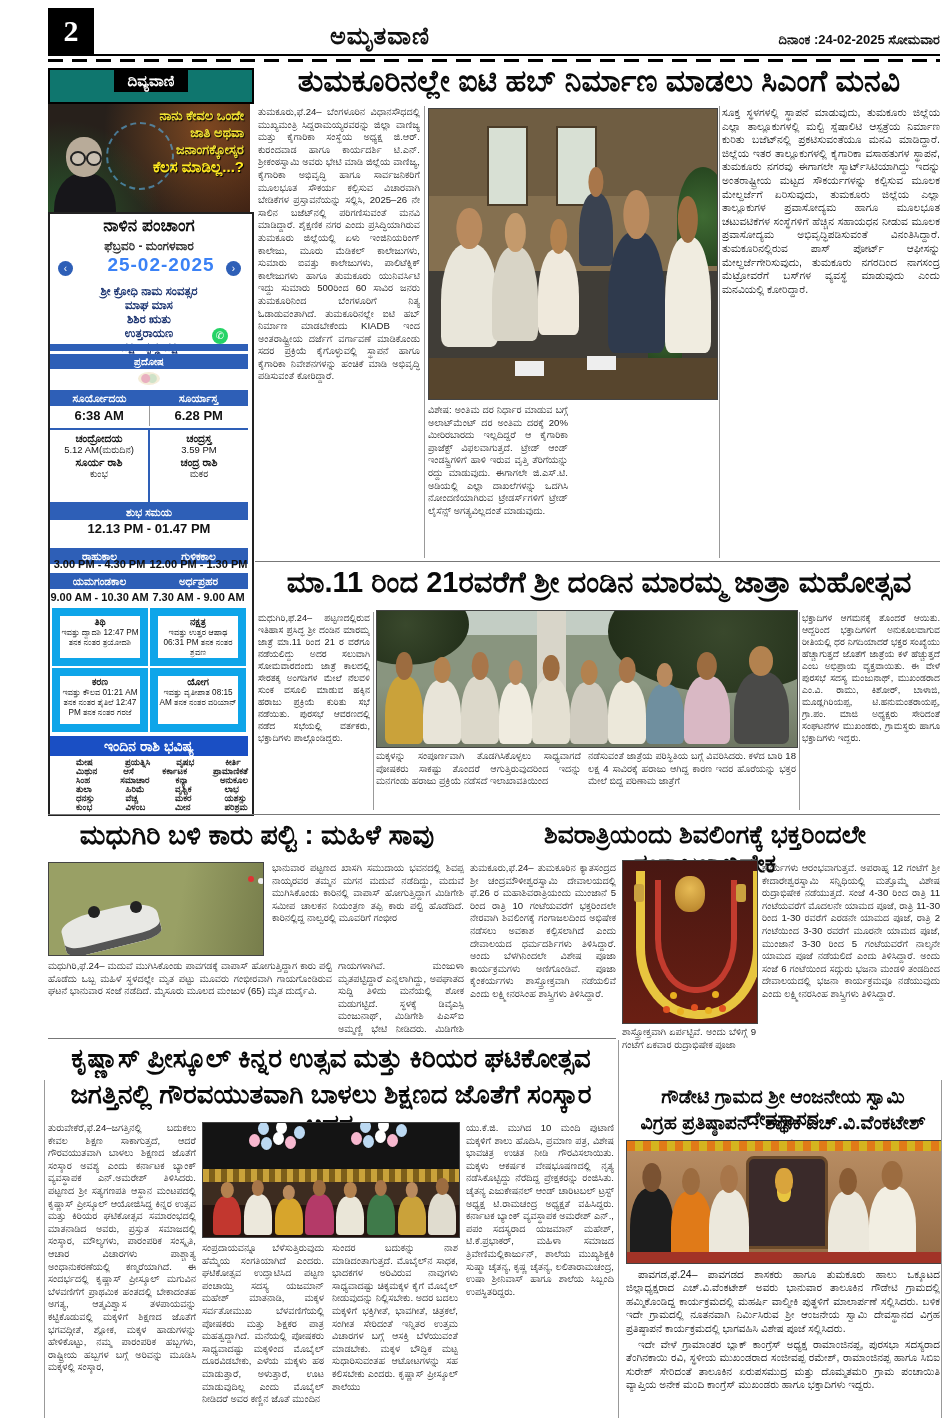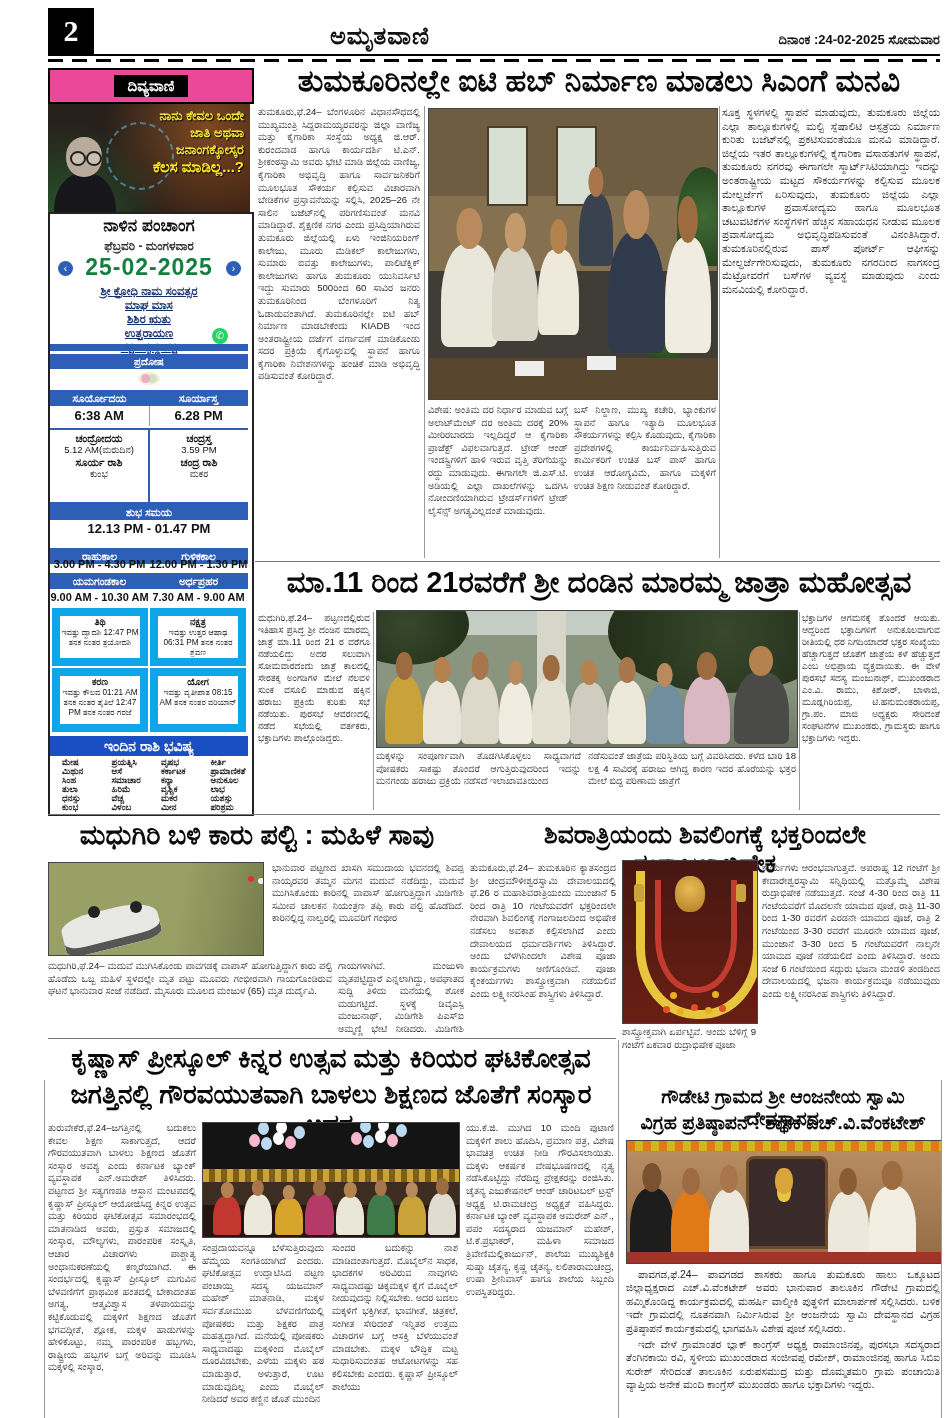--- a/index.html
+++ b/index.html
@@ -11,45 +11,45 @@
            font:bold 30px "Liberation Serif",serif;display:flex;align-items:center;justify-content:center;}
   .masthead{left:0;top:22px;width:760px;text-align:center;font-size:24px;font-weight:bold;letter-spacing:1px;}
   .dateline{left:660px;top:32px;width:280px;text-align:right;font-size:13px;font-weight:bold;}
   .hdr-line{left:48px;top:54px;width:892px;height:2px;background:#000;}
   .hdr-dash{left:48px;top:59px;width:892px;height:3px;
             background:repeating-linear-gradient(90deg,#000 0 15px,transparent 15px 24px);}
   
   .vrule{width:1px;background:#999;}
   .hrule{height:1px;background:#777;}
   
-  .brandbox{left:48px;top:68px;width:202px;height:32px;border:2px solid #000;background:#ec4899;
-            display:flex;align-items:center;justify-content:center;}
+  .brandbox{left:48px;top:68px;width:202px;height:32px;border:2px solid #000;background:#0f766e;
+            display:flex;align-items:flex-start;justify-content:center;}
   .brandlabel{background:#000;color:#fff;font-size:15px;font-weight:bold;padding:2px 14px;}
   .ad{left:48px;top:104px;width:202px;height:121px;background:
       radial-gradient(circle at 78% 20%,rgba(230,120,40,.45),transparent 55%),
       radial-gradient(circle at 8% 95%,rgba(40,140,60,.5),transparent 45%),
       linear-gradient(120deg,#27201b 55%,#3c2013);overflow:hidden;}
   .chakra{left:58px;top:18px;width:64px;height:64px;border:2px dashed #58a8d8;border-radius:50%;opacity:.65;}
   .amb{left:0;bottom:0;width:74px;height:92px;}
   .amb-suit{left:6px;bottom:0;width:62px;height:52px;background:#17161a;border-radius:45% 45% 0 0/70% 70% 0 0;}
   .amb-face{left:18px;top:4px;width:36px;height:40px;background:#b8ab99;border-radius:48%;}
   .amb-glass1{left:22px;top:18px;width:12px;height:11px;border:2px solid #222;border-radius:50%;background:rgba(255,255,255,.25);}
   .amb-glass2{left:38px;top:18px;width:12px;height:11px;border:2px solid #222;border-radius:50%;background:rgba(255,255,255,.25);}
   .ad-lines{right:6px;top:3px;width:128px;text-align:right;color:#f3e432;font-weight:bold;
             font-size:13px;line-height:17px;text-shadow:1px 1px 1px #000;}
   .ad-l4{font-size:15px;color:#ffe920;}
   .ad-author{right:8px;bottom:2px;color:#fff;font-style:italic;font-size:11px;text-shadow:1px 1px 1px #000;}
   .panch{left:48px;top:212px;width:202px;height:600px;border:2px solid #222;background:#fff;}
   .panch .abs{left:0;width:198px;text-align:center;}
   .p-title{top:2px;font-size:17px;font-weight:bold;}
   .p-sub{top:25px;font-size:12px;font-weight:bold;color:#333;}
-  .p-date{top:40px;font-size:23px;font-weight:bold;color:#15803d;letter-spacing:1px;}
+  .p-date{top:40px;font-size:19px;font-weight:bold;color:#3b82f6;letter-spacing:1px;padding-left:12px;}
   .p-arrow{top:47px;width:15px !important;height:15px;border-radius:50%;background:#2e5fb7;color:#fff;
            font-size:10px;line-height:15px;text-align:center;}
-  .p-lines{top:70px;font-size:11.5px;font-weight:bold;color:#17306e;line-height:14px;text-decoration:underline;}
+  .p-lines{top:70px;font-size:11.5px;font-weight:bold;color:#17306e;line-height:14px;}
   .wa{left:162px !important;top:114px;width:16px !important;height:16px;border-radius:50%;background:#25D366;
       color:#fff;font-size:10px;line-height:16px;text-align:center;}
   .p-strip{top:130px;height:7px;background:#2e5fb7;}
   .p-fest{top:140px;height:15px;background:#2e5fb7;color:#fff;font-size:10px;font-weight:bold;line-height:15px;}
   .p-ficon{left:88px !important;top:158px;width:22px !important;height:13px;border-radius:50%;
            background:radial-gradient(circle at 35% 50%,#e9b0c0 0 4px,transparent 5px),
                       radial-gradient(circle at 65% 50%,#cfe2c8 0 4px,transparent 5px),#f4ecd8;}
   .p-bluehdr{height:16px;background:#2e5fb7;color:#fff;font-size:10.5px;font-weight:bold;line-height:16px;
              display:flex;}
   .p-bluehdr span{flex:1;text-align:center;}
@@ -69,21 +69,21 @@
   .p-khdr2{top:359px;}
   .p-kval2{top:375px;font-size:11px;line-height:16px;}
   .p-boxrow{left:2px !important;width:194px !important;display:flex;gap:2px;}
   .p-tithi{top:394px;height:58px;}
   .p-karana{top:454px;height:64px;}
   .p-box{flex:1;border:8px solid #0ea5e9;font-size:8.2px;line-height:10px;padding:1px;}
   .p-box b{display:block;font-size:9.5px;margin-bottom:1px;}
   .p-horohdr{top:522px;height:20px;background:#1a4fc4;color:#fff;font-size:14px;font-weight:bold;line-height:20px;}
   .p-ztable{top:544px;height:54px;}
   .z-row{display:flex;font-size:8.6px;font-weight:bold;line-height:9px;height:9px;color:#222;}
-  .z-row span{flex:1;text-align:left;padding-left:12px;}
+  .z-row span{flex:1;text-align:left;padding-left:6px;margin-left:20px;}
   
   .hl{font-weight:bold;text-align:center;color:#0a0a0a;line-height:1.15;}
   .body-col{font-size:9.6px;line-height:12.6px;text-align:justify;overflow:hidden;color:#1a1a1a;}
   .body-col p{margin:0 0 3px 0;text-indent:12px;}
   
   .photo{overflow:hidden;border:1px solid #444;}
   .fig{position:absolute;}
   .fig::after{content:"";position:absolute;left:0;right:0;top:26%;bottom:0;background:var(--c,#ddd);
               border-radius:42% 42% 12% 12%/55% 55% 10% 10%;}
   .fig::before{content:"";position:absolute;left:50%;top:0;width:44%;height:30%;transform:translateX(-50%);
@@ -299,21 +299,20 @@
     <div class="fig" style="left:22%;top:36%;width:16%;height:44%;--c:#d8d4c6;--s:#c49a6c;"></div>
     <div class="fig" style="left:38%;top:38%;width:14%;height:40%;--c:#efe9dc;--s:#b3824f;"></div>
     <div class="fig" style="left:52%;top:20%;width:12%;height:34%;--c:#3a4250;--s:#a8764a;"></div>
     <div class="fig" style="left:62%;top:28%;width:20%;height:56%;--c:#2f3a4d;--s:#b98a5e;"></div>
     <div class="fig" style="left:82%;top:30%;width:16%;height:54%;--c:#f0ece0;--s:#9c6c40;"></div>
     <div class="table"></div>
     <div class="paper" style="left:30%;bottom:8%;"></div>
       <div class="paper" style="left:55%;bottom:10%;"></div>
   </div>
   <div class="abs body-col" style="left:428px;top:404px;width:140px;height:154px;">ವಿಶೇಷ: ಅಂತಿಮ ದರ ನಿರ್ಧಾರ ಮಾಡುವ ಬಗ್ಗೆ ಅಲಾಟ್‌ಮೆಂಟ್ ದರ ಅಂತಿಮ ದರಕ್ಕೆ 20% ಮೀರಿರಬಾರದು ಇಲ್ಲದಿದ್ದರೆ ಆ ಕೈಗಾರಿಕಾ ಪ್ರಾಜೆಕ್ಟ್ ವಿಫಲವಾಗುತ್ತದೆ. ಟ್ರೇಡ್ ಆಂಡ್ ಇಂಡಸ್ಟ್ರಿಗಳಿಗೆ ಹಾಳಿ ಇರುವ ವೃತ್ತಿ ತೆರಿಗೆಯನ್ನು ರದ್ದು ಮಾಡುವುದು. ಈಗಾಗಲೇ ಜಿ.ಎಸ್.ಟಿ. ಅಡಿಯಲ್ಲಿ ಎಲ್ಲಾ ದಾಖಲೆಗಳನ್ನು ಒದಗಿಸಿ ನೋಂದಣಿಯಾಗಿರುವ ಟ್ರೇಡರ್ಸ್‌ಗಳಿಗೆ ಟ್ರೇಡ್ ಲೈಸೆನ್ಸ್ ಅಗತ್ಯವಿಲ್ಲದಂತೆ ಮಾಡುವುದು.</div>
-  <div class="abs body-col" style="left:574px;top:404px;width:142px;height:154px;">ಬಸ್ ನಿಲ್ದಾಣ, ಮುಖ್ಯ ಕಚೇರಿ, ಬ್ಯಾಂಕುಗಳ ಸ್ಥಾಪನೆ ಹಾಗೂ ಇತ್ಯಾದಿ ಮೂಲಭೂತ ಸೌಕರ್ಯಗಳನ್ನು ಕಲ್ಪಿಸಿ ಕೊಡುವುದು, ಕೈಗಾರಿಕಾ ಪ್ರದೇಶಗಳಲ್ಲಿ ಕಾರ್ಯನಿರ್ವಹಿಸುತ್ತಿರುವ ಕಾರ್ಮಿಕರಿಗೆ ಉಚಿತ ಬಸ್ ಪಾಸ್ ಹಾಗೂ ಉಚಿತ ಆರೋಗ್ಯವಿಮೆ, ಹಾಗೂ ಮಕ್ಕಳಿಗೆ ಉಚಿತ ಶಿಕ್ಷಣ ನೀಡುವಂತೆ ಕೋರಿದ್ದಾರೆ.</div>
   <div class="abs body-col" style="left:722px;top:106px;width:218px;height:452px;font-size:10.6px;line-height:13.6px;">ಸೂಕ್ತ ಸ್ಥಳಗಳಲ್ಲಿ ಸ್ಥಾಪನೆ ಮಾಡುವುದು, ತುಮಕೂರು ಜಿಲ್ಲೆಯ ಎಲ್ಲಾ ತಾಲ್ಲೂಕುಗಳಲ್ಲಿ ಮಲ್ಟಿ ಸ್ಪೆಷಾಲಿಟಿ ಆಸ್ಪತ್ರೆಯ ನಿರ್ಮಾಣ ಕುರಿತು ಬಜೆಟ್‌ನಲ್ಲಿ ಪ್ರಕಟಿಸುವಂತೆಯೂ ಮನವಿ ಮಾಡಿದ್ದಾರೆ.
 ಜಿಲ್ಲೆಯ ಇತರ ತಾಲ್ಲೂಕುಗಳಲ್ಲಿ ಕೈಗಾರಿಕಾ ವಸಾಹತುಗಳ ಸ್ಥಾಪನೆ, ತುಮಕೂರು ನಗರವು ಈಗಾಗಲೇ ಸ್ಮಾರ್ಟ್‌ಸಿಟಿಯಾಗಿದ್ದು ಇದನ್ನು ಅಂತರಾಷ್ಟ್ರೀಯ ಮಟ್ಟದ ಸೌಕರ್ಯಗಳನ್ನು ಕಲ್ಪಿಸುವ ಮೂಲಕ ಮೇಲ್ದರ್ಜೆಗೆ ಏರಿಸುವುದು, ತುಮಕೂರು ಜಿಲ್ಲೆಯ ಎಲ್ಲಾ ತಾಲ್ಲೂಕುಗಳ ಪ್ರವಾಸೋದ್ಯಮ ಹಾಗೂ ಮೂಲಭೂತ ಚಟುವಟಿಕೆಗಳ ಸಂಸ್ಥೆಗಳಿಗೆ ಹೆಚ್ಚಿನ ಸಹಾಯಧನ ನೀಡುವ ಮೂಲಕ ಪ್ರವಾಸೋದ್ಯಮ ಅಭಿವೃದ್ಧಿಪಡಿಸುವಂತೆ ವಿನಂತಿಸಿದ್ದಾರೆ. ತುಮಕೂರಿನಲ್ಲಿರುವ ಪಾಸ್ ಪೋರ್ಟ್ ಆಫೀಸನ್ನು ಮೇಲ್ದರ್ಜೆಗೇರಿಸುವುದು, ತುಮಕೂರು ನಗರದಿಂದ ನಾಗಸಂದ್ರ ಮೆಟ್ರೋವರೆಗೆ ಬಸ್‌ಗಳ ವ್ಯವಸ್ಥೆ ಮಾಡುವುದು ಎಂದು ಮನವಿಯಲ್ಲಿ ಕೋರಿದ್ದಾರೆ.</div>
   <div class="abs vrule" style="left:424px;top:106px;height:452px;"></div>
   <div class="abs vrule" style="left:719px;top:106px;height:452px;"></div>
   <div class="abs hrule" style="left:255px;top:561px;width:685px;"></div>
 
   <div class="abs hl" style="left:258px;top:566px;width:682px;font-size:29px;">ಮಾ.11 ರಿಂದ 21ರವರೆಗೆ ಶ್ರೀ ದಂಡಿನ ಮಾರಮ್ಮ ಜಾತ್ರಾ ಮಹೋತ್ಸವ</div>
   <div class="abs body-col" style="left:258px;top:612px;width:112px;height:198px;font-size:9.2px;line-height:12px;">ಮಧುಗಿರಿ,ಫೆ.24– ಪಟ್ಟಣದಲ್ಲಿರುವ ಇತಿಹಾಸ ಪ್ರಸಿದ್ಧ ಶ್ರೀ ದಂಡಿನ ಮಾರಮ್ಮ ಜಾತ್ರೆ ಮಾ.11 ರಿಂದ 21 ರ ವರೆಗೂ ನಡೆಯಲಿದ್ದು ಅದರ ಸಲುವಾಗಿ ಸೋಮವಾರದಂದು ಜಾತ್ರೆ ಕಾಲದಲ್ಲಿ ಸೇರತಕ್ಕ ಅಂಗಡಿಗಳ ಮೇಲೆ ನೆಲವಳಿ ಸುಂಕ ವಸೂಲಿ ಮಾಡುವ ಹಕ್ಕಿನ ಹರಾಜು ಪ್ರಕ್ರಿಯೆ ಕುರಿತು ಸಭೆ ನಡೆಯಿತು. ಪುರಸಭೆ ಆವರಣದಲ್ಲಿ ನಡೆದ ಸಭೆಯಲ್ಲಿ ವರ್ತಕರು, ಭಕ್ತಾದಿಗಳು ಪಾಲ್ಗೊಂಡಿದ್ದರು.</div>
   <div class="abs photo ph2" style="left:376px;top:610px;width:420px;height:136px;">
     <div class="tree" style="left:55%;top:-30%;width:55%;height:90%;"></div>

